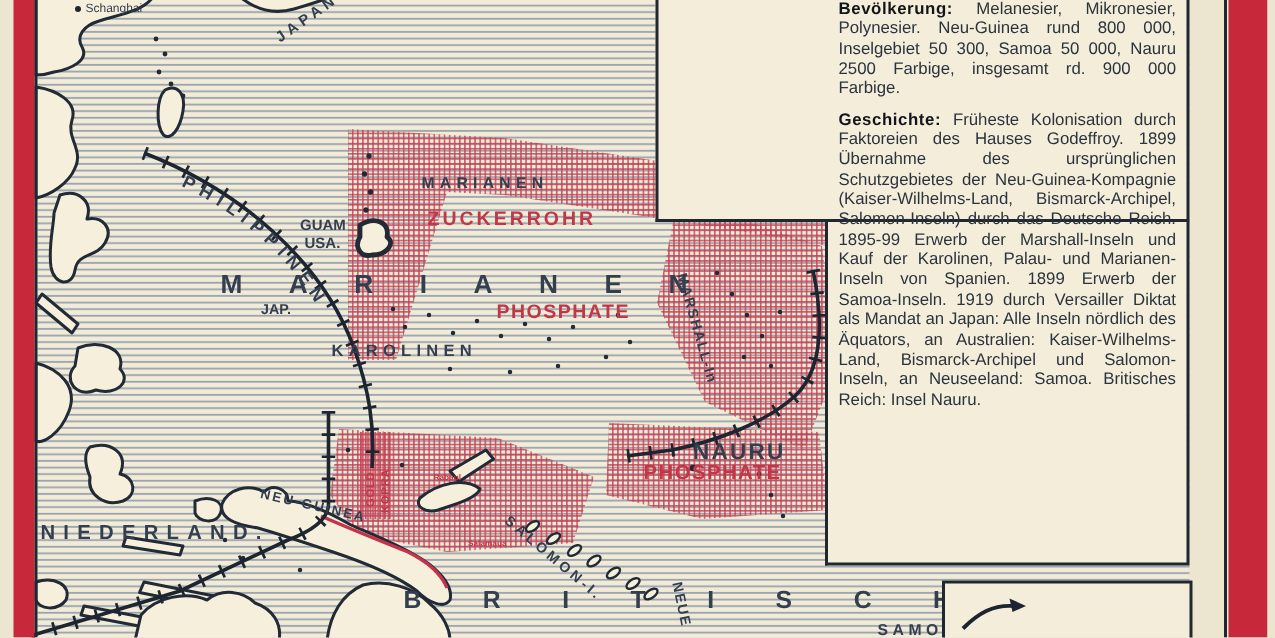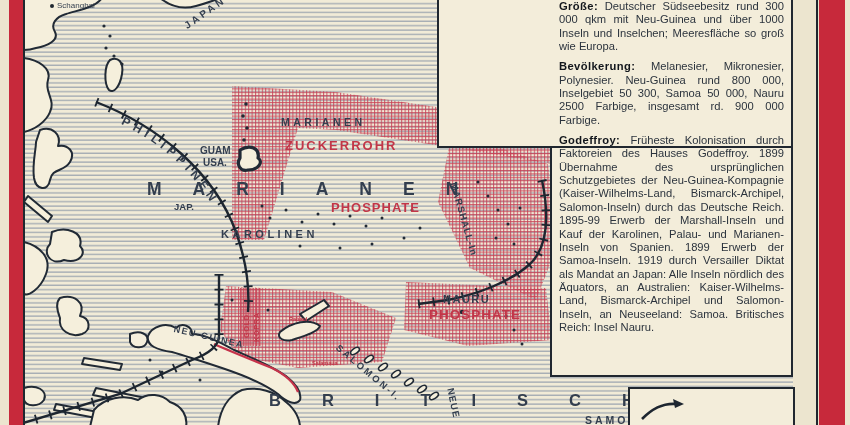--- a/index.html
+++ b/index.html
@@ -180,51 +180,48 @@
   <div class="lbl" style="left:182px;top:22px;font-size:10px;letter-spacing:3px;transform:rotate(-35deg);">JAPAN</div>
   <div class="lbl" style="left:281px;top:116px;font-size:10.5px;letter-spacing:3.5px;">MARIANEN</div>
   <div class="lbl red" style="left:285px;top:138px;font-size:13px;letter-spacing:2px;text-align:right;">ZUCKERROHR</div>
   <div class="lbl" style="left:200px;top:145px;font-size:10px;">GUAM</div>
   <div class="lbl" style="left:203px;top:157px;font-size:10px;">USA.</div>
   <div class="lbl" style="left:147px;top:179px;font-size:17.5px;letter-spacing:31px;">MARIANEN</div>
   <div class="lbl" style="left:174px;top:201px;font-size:9.5px;">JAP.</div>
   <div class="lbl red" style="left:331px;top:200px;font-size:13px;letter-spacing:1px;">PHOSPHATE</div>
   <div class="lbl" style="left:221px;top:228px;font-size:11px;letter-spacing:3.5px;">KAROLINEN</div>
   <div class="lbl" style="left:459px;top:181px;font-size:9.5px;letter-spacing:1px;transform:rotate(74deg);">MARSHALL-In</div>
-  <div class="lbl" style="left:443px;top:293px;font-size:11px;letter-spacing:1.5px;">NAURU</div>
+  <div class="lbl" style="left:462px;top:293px;font-size:15px;letter-spacing:1.5px;">NAURU</div>
   <div class="lbl red" style="left:429px;top:307px;font-size:13.5px;letter-spacing:1px;">PHOSPHATE</div>
+  <div class="lbl" style="left:27px;top:347px;font-size:13.5px;letter-spacing:5.5px;">NIEDERLAND.</div>
   <div class="lbl" style="left:175px;top:324px;font-size:9px;letter-spacing:1.5px;transform:rotate(13deg);">NEU-GUINEA</div>
   <div class="lbl red" style="left:242px;top:338px;font-size:7.5px;letter-spacing:.5px;transform:rotate(-90deg);">GOLD</div>
   <div class="lbl red" style="left:252px;top:342px;font-size:7.5px;letter-spacing:.5px;transform:rotate(-90deg);">KOPRA</div>
   <div class="lbl" style="left:341px;top:342px;font-size:9.5px;letter-spacing:2.5px;transform:rotate(40deg);">SALOMON-I.</div>
   <div class="lbl" style="left:269px;top:391px;font-size:16.5px;letter-spacing:41px;">BRITISCH</div>
   <div class="lbl" style="left:456px;top:387px;font-size:9.5px;letter-spacing:1px;transform:rotate(78deg);">NEUE</div>
   <div class="lbl" style="left:585px;top:414px;font-size:10.5px;letter-spacing:3px;">SAMOA</div>
   <div class="lbl red" style="left:289px;top:316px;font-size:5.5px;">Rabaul</div>
   <div class="lbl red" style="left:312px;top:360px;font-size:5.5px;">Salamaua</div>
 </div>
 
 <div id="info-box">
   <div class="bg" id="bg-top"></div>
   <div class="bg" id="bg-low"></div>
   <div id="notch-shelf"></div>
   <div id="notch-side"></div>
 
   <div id="info-text">
     <div id="map-notch-float"></div>
     <p>
-      <b>Größe:</b>
-      <span>Deutscher Südseebesitz rund 300 000 qkm mit Neu-Guinea und über 1000 Inseln und Inselchen; Meeresfläche so groß wie Europa.</span>
-    </p>
-    <p>
       <b>Bevölkerung:</b>
       <span>Melanesier, Mikronesier, Polynesier. Neu-Guinea rund 800 000, Inselgebiet 50 300, Samoa 50 000, Nauru 2500 Farbige, insgesamt rd. 900 000 Farbige.</span>
     </p>
     <p>
-      <b>Godeffroy:</b>
+      <b>Geschichte:</b>
       <span>Früheste Kolonisation durch Faktoreien des Hauses Godeffroy. 1899 Übernahme des ursprünglichen Schutzgebietes der Neu-Guinea-Kompagnie (Kaiser-Wilhelms-Land, Bismarck-Archipel, Salomon-Inseln) durch das Deutsche Reich. 1895-99 Erwerb der Marshall-Inseln und Kauf der Karolinen, Palau- und Marianen-Inseln von Spanien. 1899 Erwerb der Samoa-Inseln. 1919 durch Versailler Diktat als Mandat an Japan: Alle Inseln nördlich des Äquators, an Australien: Kaiser-Wilhelms-Land, Bismarck-Archipel und Salomon-Inseln, an Neuseeland: Samoa. Britisches Reich: Insel Nauru.</span>
     </p>
   </div>
 </div>
 
 <div id="legend-box">
   <svg width="52" height="30">
     <path d="M 6,26 C 16,16 26,10 40,11" fill="none" stroke="#1d2630" stroke-width="2.6"></path>
     <polygon points="48,11 37,6 39,15" fill="#1d2630"></polygon>
   </svg>

